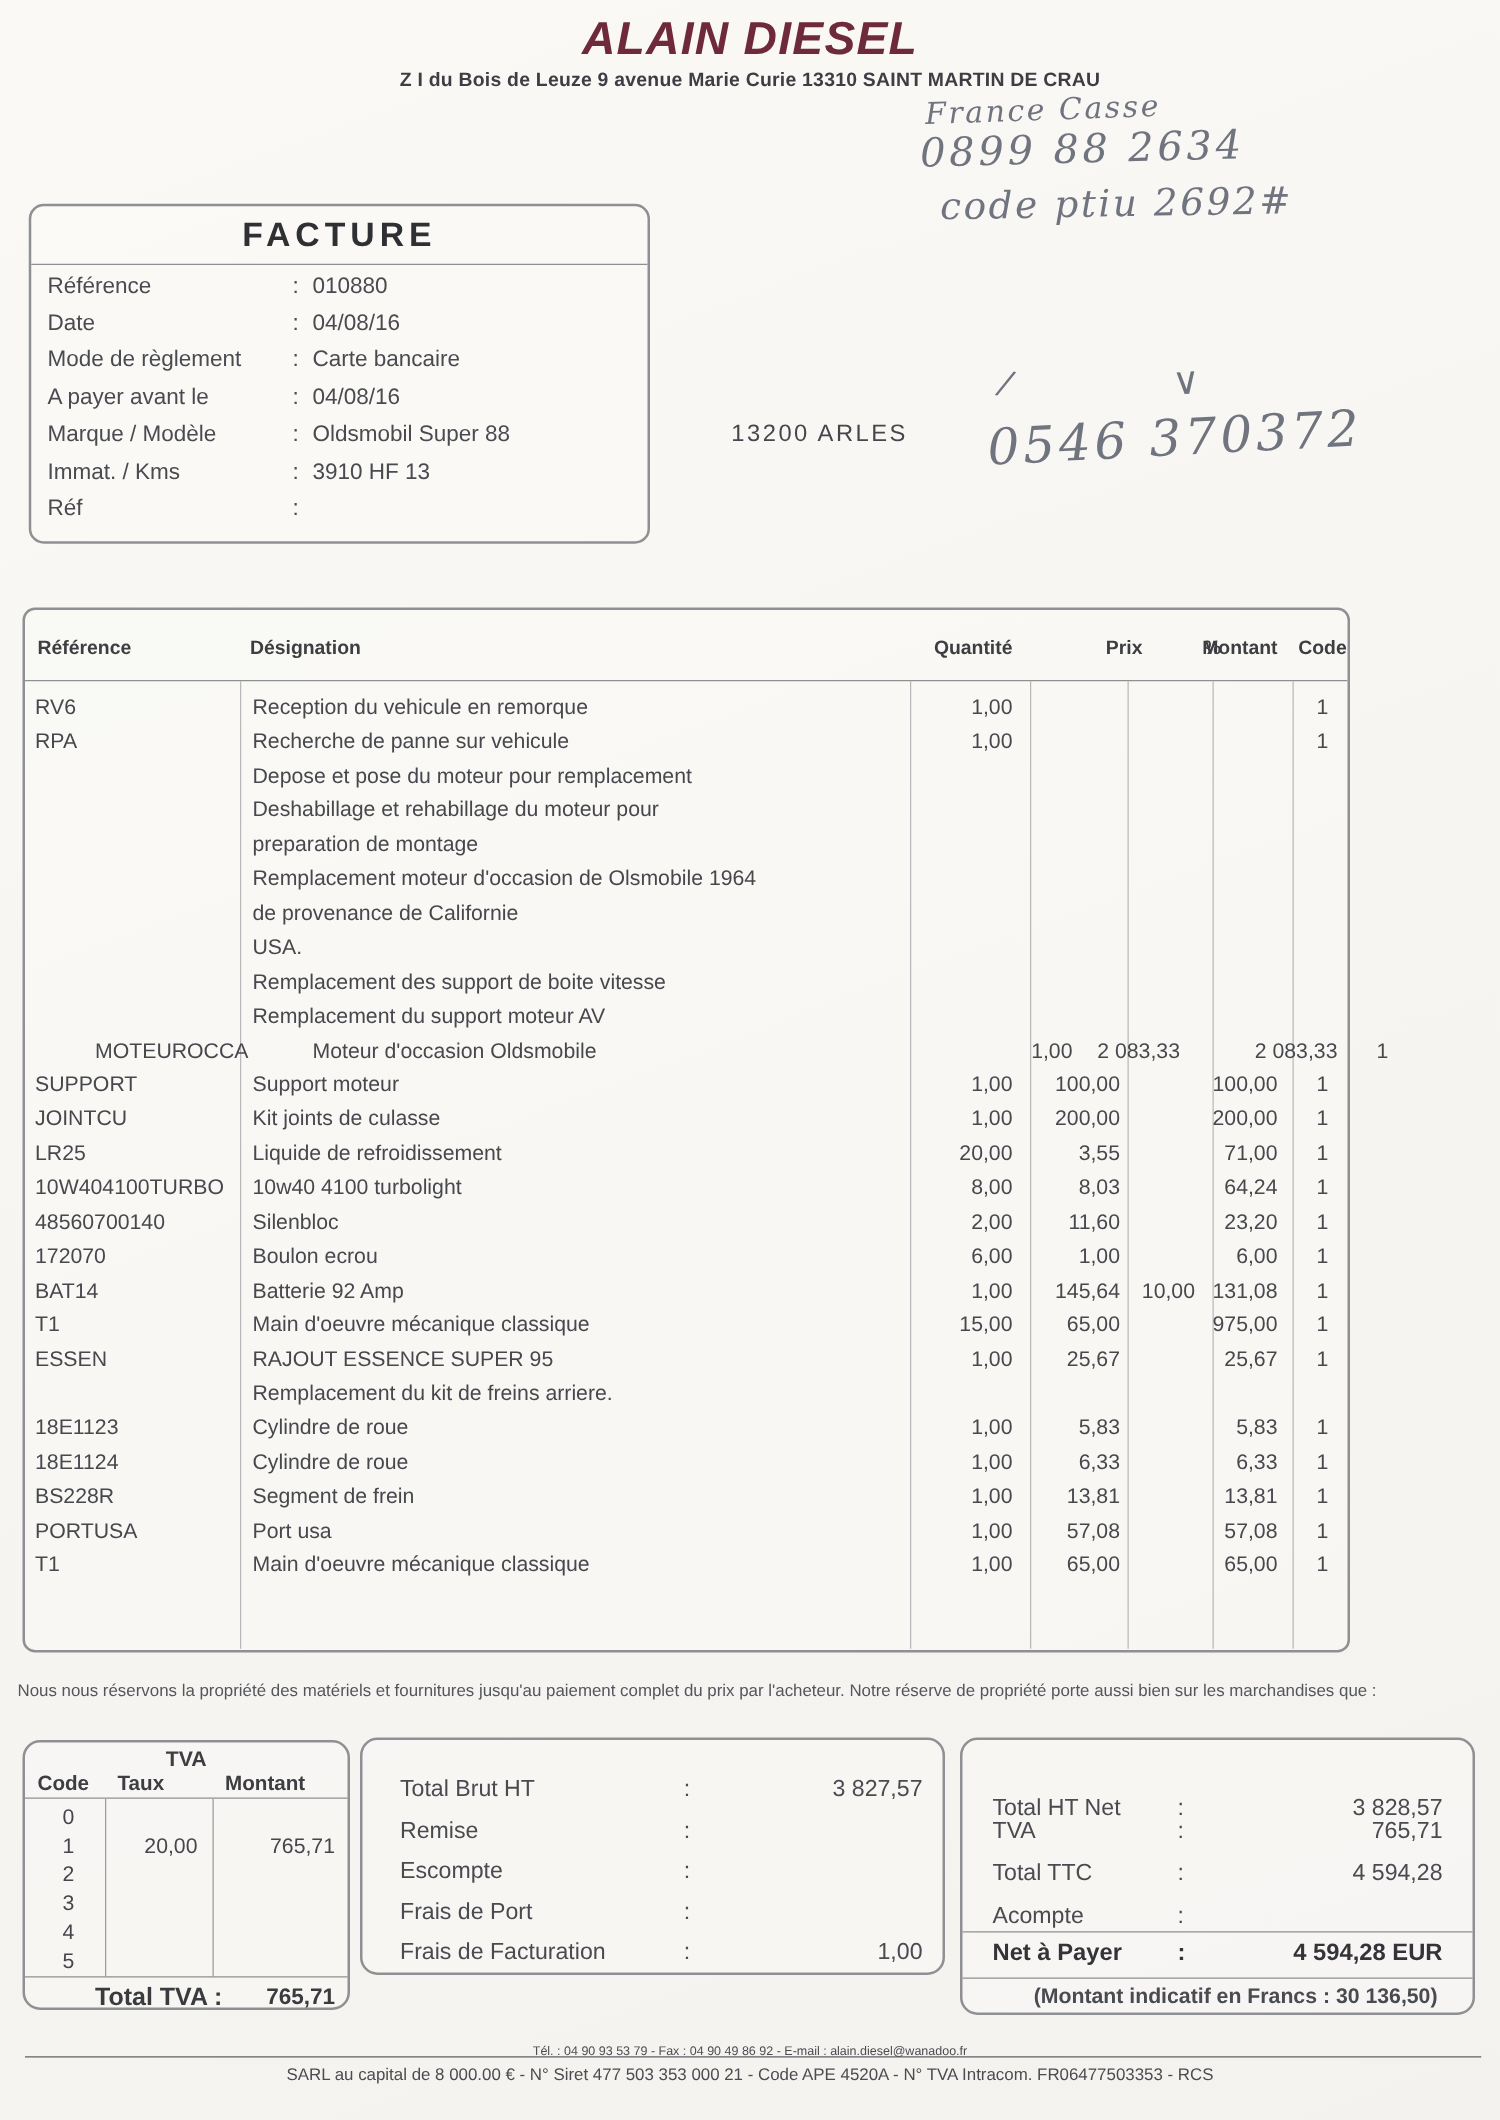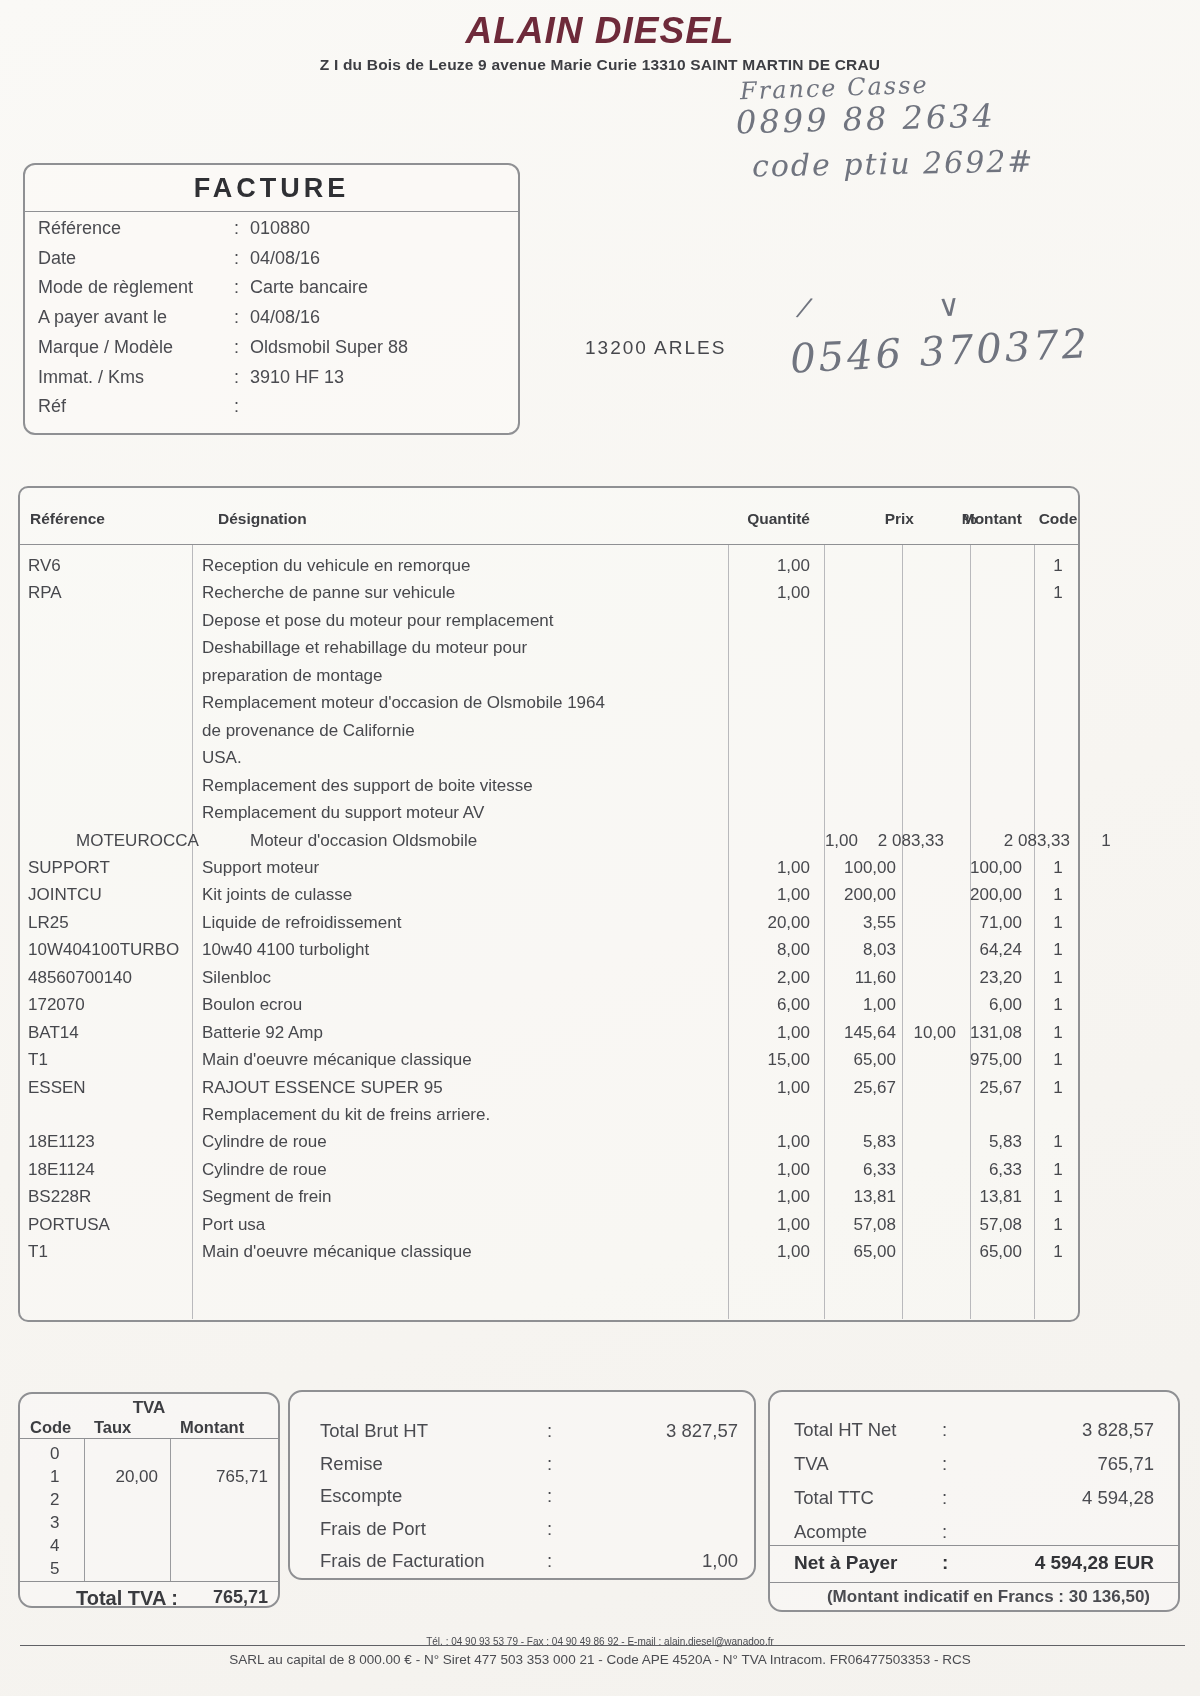--- a/index.html
+++ b/index.html
@@ -171,21 +171,21 @@
           <span class="f-value"></span>
         </div>
       </div>
   </div>
 
   <div class="city">13200 ARLES</div>
 
   <div class="items-table">
     <div id="items-header">
         <div class="it-hcell" style="left: 10px;">Référence</div>
-        <div class="it-hcell" style="left: 198px;">Désignation</div>
+        <div class="it-hcell" style="left: 180px;">Désignation</div>
         <div class="it-hcell" style="right: 268px; text-align: right;">Quantité</div>
         <div class="it-hcell" style="right: 164px; text-align: right;">Prix</div>
         <div class="it-hcell" style="left: 908px; width: 84px; text-align: center;">%</div>
         <div class="it-hcell" style="right: 56px; text-align: right;">Montant</div>
         <div class="it-hcell" style="left: 1014px; width: 48px; text-align: center;">Code</div>
       </div>
     <div class="it-hsep"></div>
     <div class="vsep" style="left:172px"></div>
     <div class="vsep" style="left:708px"></div>
     <div class="vsep" style="left:804px"></div>
@@ -423,20 +423,21 @@
           <span class="c c-des">Main d'oeuvre mécanique classique</span>
           <span class="c c-qty">1,00</span>
           <span class="c c-prix">65,00</span>
           <span class="c c-pct"></span>
           <span class="c c-mont">65,00</span>
           <span class="c c-code">1</span>
         </div>
       </div>
   </div>
 
+  <div class="reserve">Nous nous réservons la propriété des matériels et fournitures jusqu'au paiement complet du prix par l'acheteur. Notre réserve de propriété porte aussi bien sur les marchandises que :</div>
 
   <div class="tva-box">
     <div class="tva-title">TVA</div>
     <div class="tva-h tva-h-code">Code</div>
     <div class="tva-h tva-h-taux">Taux</div>
     <div class="tva-h tva-h-mont">Montant</div>
     <div class="tva-hsep"></div>
     <div class="tva-vsep" style="left:64px"></div>
     <div class="tva-vsep" style="left:150px"></div>
     <div id="tva-rows">
@@ -501,21 +502,21 @@
         <div class="t-row" style="top: 158px;">
           <span class="t-label">Frais de Facturation</span>
           <span class="t-colon">:</span>
           <span class="t-value">1,00</span>
         </div>
       </div>
   </div>
 
   <div class="tot-box box3">
     <div id="net-rows">
-        <div class="t-row" style="top: 27px;">
+        <div class="t-row" style="top: 43px;">
           <span class="t-label">Total HT Net</span>
           <span class="t-colon">:</span>
           <span class="t-value">3 828,57</span>
         </div>
         <div class="t-row" style="top: 61px;">
           <span class="t-label">TVA</span>
           <span class="t-colon">:</span>
           <span class="t-value">765,71</span>
         </div>
         <div class="t-row" style="top: 95px;">

